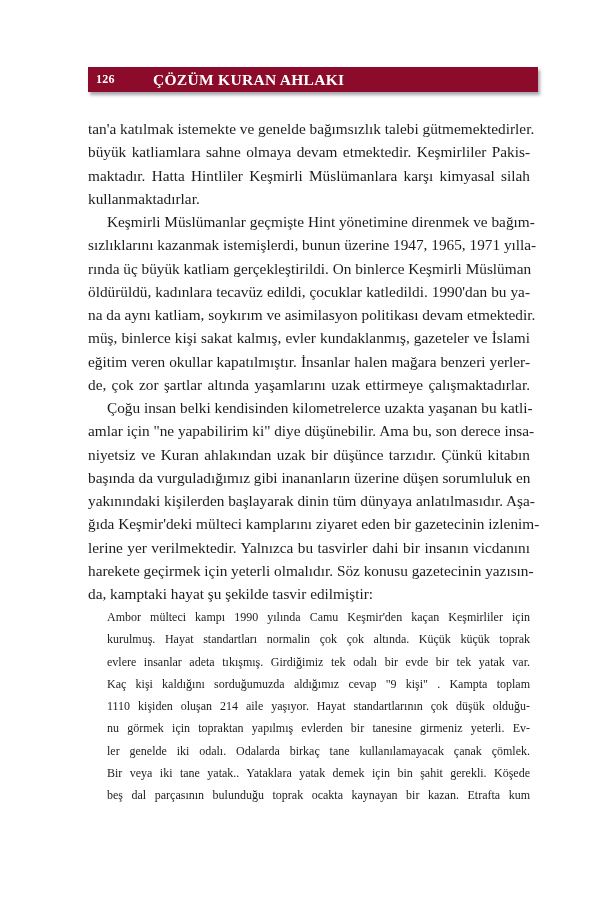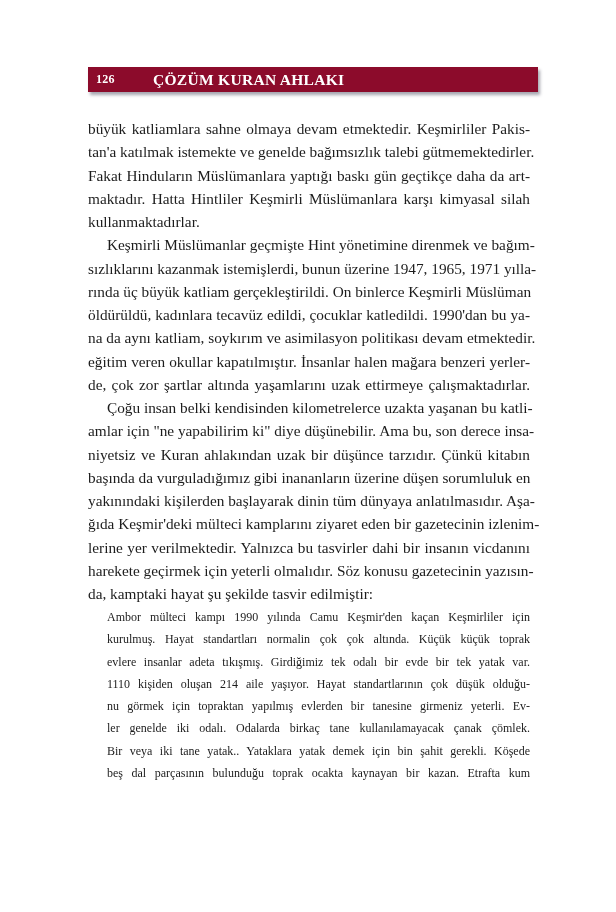--- a/index.html
+++ b/index.html
@@ -75,47 +75,48 @@
 </head>
 <body>
 
 <div class="header-bar">
   <span class="page-number">126</span>
   <span class="running-title">ÇÖZÜM KURAN AHLAKI</span>
 </div>
 
 <div class="body-text">
 
+  <span class="line">tan'a katılmak istemekte ve genelde bağımsızlık talebi gütmemektedirler.</span>
   <span class="line">büyük katliamlara sahne olmaya devam etmektedir. Keşmirliler Pakis-</span>
-  <span class="line">tan'a katılmak istemekte ve genelde bağımsızlık talebi gütmemektedirler.</span>
-  <span class="line">Fakat Hinduların Müslümanlara yaptığı baskı gün geçtikçe daha da art-</span>
   <span class="line">maktadır. Hatta Hintliler Keşmirli Müslümanlara karşı kimyasal silah</span>
   <span class="line last">kullanmaktadırlar.</span>
 
   <span class="line indent">Keşmirli Müslümanlar geçmişte Hint yönetimine direnmek ve bağım-</span>
   <span class="line">sızlıklarını kazanmak istemişlerdi, bunun üzerine 1947, 1965, 1971 yılla-</span>
   <span class="line">rında üç büyük katliam gerçekleştirildi. On binlerce Keşmirli Müslüman</span>
   <span class="line">öldürüldü, kadınlara tecavüz edildi, çocuklar katledildi. 1990'dan bu ya-</span>
   <span class="line">na da aynı katliam, soykırım ve asimilasyon politikası devam etmektedir.</span>
+  <span class="line">müş, binlerce kişi sakat kalmış, evler kundaklanmış, gazeteler ve İslami</span>
   <span class="line">eğitim veren okullar kapatılmıştır. İnsanlar halen mağara benzeri yerler-</span>
   <span class="line">de, çok zor şartlar altında yaşamlarını uzak ettirmeye çalışmaktadırlar.</span>
 
   <span class="line indent">Çoğu insan belki kendisinden kilometrelerce uzakta yaşanan bu katli-</span>
   <span class="line">amlar için "ne yapabilirim ki" diye düşünebilir. Ama bu, son derece insa-</span>
   <span class="line">niyetsiz ve Kuran ahlakından uzak bir düşünce tarzıdır. Çünkü kitabın</span>
   <span class="line">başında da vurguladığımız gibi inananların üzerine düşen sorumluluk en</span>
   <span class="line">yakınındaki kişilerden başlayarak dinin tüm dünyaya anlatılmasıdır. Aşa-</span>
   <span class="line">ğıda Keşmir'deki mülteci kamplarını ziyaret eden bir gazetecinin izlenim-</span>
   <span class="line">lerine yer verilmektedir. Yalnızca bu tasvirler dahi bir insanın vicdanını</span>
   <span class="line">harekete geçirmek için yeterli olmalıdır. Söz konusu gazetecinin yazısın-</span>
   <span class="line last">da, kamptaki hayat şu şekilde tasvir edilmiştir:</span>
 </div>
 
 <div class="quote">
   <span class="line">Ambor mülteci kampı 1990 yılında Camu Keşmir'den kaçan Keşmirliler için</span>
   <span class="line">kurulmuş. Hayat standartları normalin çok çok altında. Küçük küçük toprak</span>
   <span class="line">evlere insanlar adeta tıkışmış. Girdiğimiz tek odalı bir evde bir tek yatak var.</span>
+  <span class="line">Kaç kişi kaldığını sorduğumuzda aldığımız cevap "9 kişi" . Kampta toplam</span>
   <span class="line">1110 kişiden oluşan 214 aile yaşıyor. Hayat standartlarının çok düşük olduğu-</span>
   <span class="line">nu görmek için topraktan yapılmış evlerden bir tanesine girmeniz yeterli. Ev-</span>
   <span class="line">ler genelde iki odalı. Odalarda birkaç tane kullanılamayacak çanak çömlek.</span>
   <span class="line">Bir veya iki tane yatak.. Yataklara yatak demek için bin şahit gerekli. Köşede</span>
   <span class="line">beş dal parçasının bulunduğu toprak ocakta kaynayan bir kazan. Etrafta kum</span>
 </div>
 
 </body></html>

